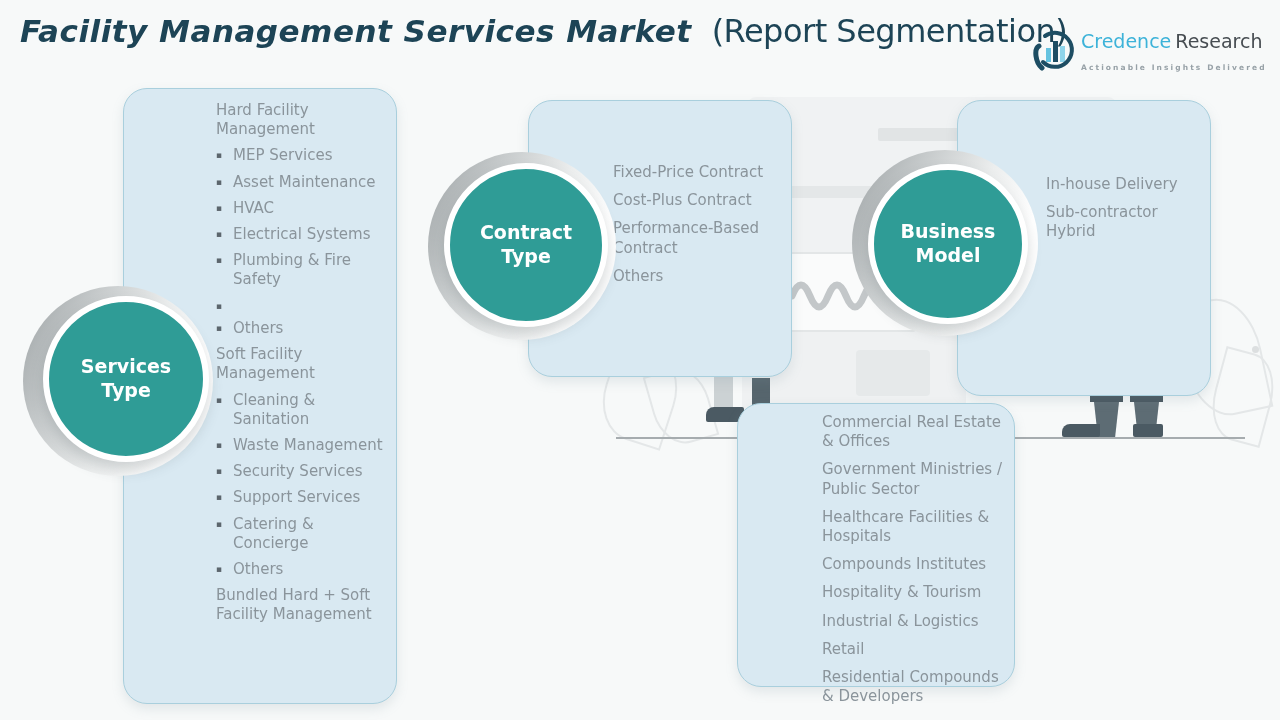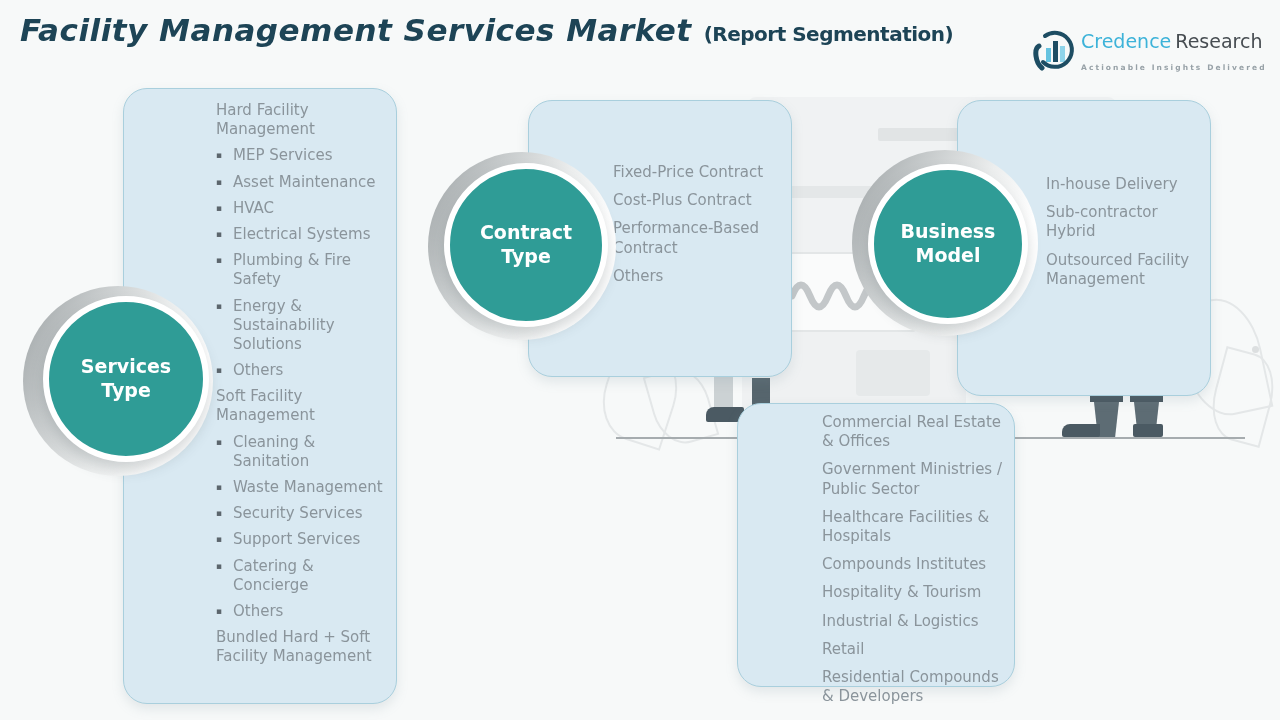--- a/index.html
+++ b/index.html
@@ -14,21 +14,21 @@
   *{margin:0;padding:0;box-sizing:border-box;}
   html,body{background:#e9ecec;}
   #stage{
     position:relative;width:1280px;height:720px;overflow:hidden;
     background:#f7f9f9;
     font-family:"DejaVu Sans","Liberation Sans",sans-serif;
   }
   
   .title-bar{position:absolute;left:20px;top:12px;white-space:nowrap;z-index:5;}
   .title-main{font-size:31px;font-weight:bold;font-style:italic;color:var(--title-color);letter-spacing:.5px;}
-  .title-suffix{font-size:20px;font-weight:bold;color:var(--title-color);margin-left:12px;letter-spacing:-0.5px;}
+  .title-suffix{font-size:32px;font-weight:normal;color:var(--title-color);margin-left:20px;letter-spacing:-0.5px;}
   
   .logo{position:absolute;left:1033px;top:26px;display:flex;align-items:flex-start;z-index:6;}
   .logo-mark{width:44px;height:48px;flex:0 0 auto;}
   .logo-text{margin-left:4px;margin-top:6px;}
   .logo-brand{font-size:19px;line-height:1;}
   .logo-brand .b1{color:var(--brand-blue);}
   .logo-brand .b2{color:#474d52;margin-left:4px;}
   .logo-tagline{font-size:7.5px;letter-spacing:2.1px;color:#97a1a7;margin-top:12px;font-weight:bold;}
   
   .bg{position:absolute;inset:0;z-index:0;}
@@ -172,21 +172,20 @@
         <div class="row bullet">
           <span class="blt">▪</span>
           <span class="txt">Electrical Systems</span>
         </div>
         <div class="row bullet">
           <span class="blt">▪</span>
           <span class="txt">Plumbing &amp; Fire Safety</span>
         </div>
         <div class="row bullet">
           <span class="blt">▪</span>
-          <span class="txt">Energy &amp; Sustainability Solutions</span>
         </div>
         <div class="row bullet">
           <span class="blt">▪</span>
           <span class="txt">Others</span>
         </div>
         <div class="row header"><span class="txt">Soft Facility Management</span></div>
         <div class="row bullet">
           <span class="blt">▪</span>
           <span class="txt">Cleaning &amp; Sanitation</span>
         </div>
@@ -218,21 +217,20 @@
         <div class="row plain"><span class="txt">Fixed-Price Contract</span></div>
         <div class="row plain"><span class="txt">Cost-Plus Contract</span></div>
         <div class="row plain"><span class="txt">Performance-Based Contract</span></div>
         <div class="row plain"><span class="txt">Others</span></div>
       </div>
   </div>
   <div class="panel p-business">
     <div class="panel-list">
         <div class="row plain"><span class="txt">In-house Delivery</span></div>
         <div class="row plain"><span class="txt">Sub-contractor Hybrid</span></div>
-        <div class="row plain"><span class="txt">Outsourced Facility Management</span></div>
       </div>
   </div>
   <div class="panel p-enduser">
     <div class="panel-list">
         <div class="row plain"><span class="txt">Commercial Real Estate &amp; Offices</span></div>
         <div class="row plain"><span class="txt">Government Ministries / Public Sector</span></div>
         <div class="row plain"><span class="txt">Healthcare Facilities &amp; Hospitals</span></div>
         <div class="row plain"><span class="txt">Compounds Institutes</span></div>
         <div class="row plain"><span class="txt">Hospitality &amp; Tourism</span></div>
         <div class="row plain"><span class="txt">Industrial &amp; Logistics</span></div>

